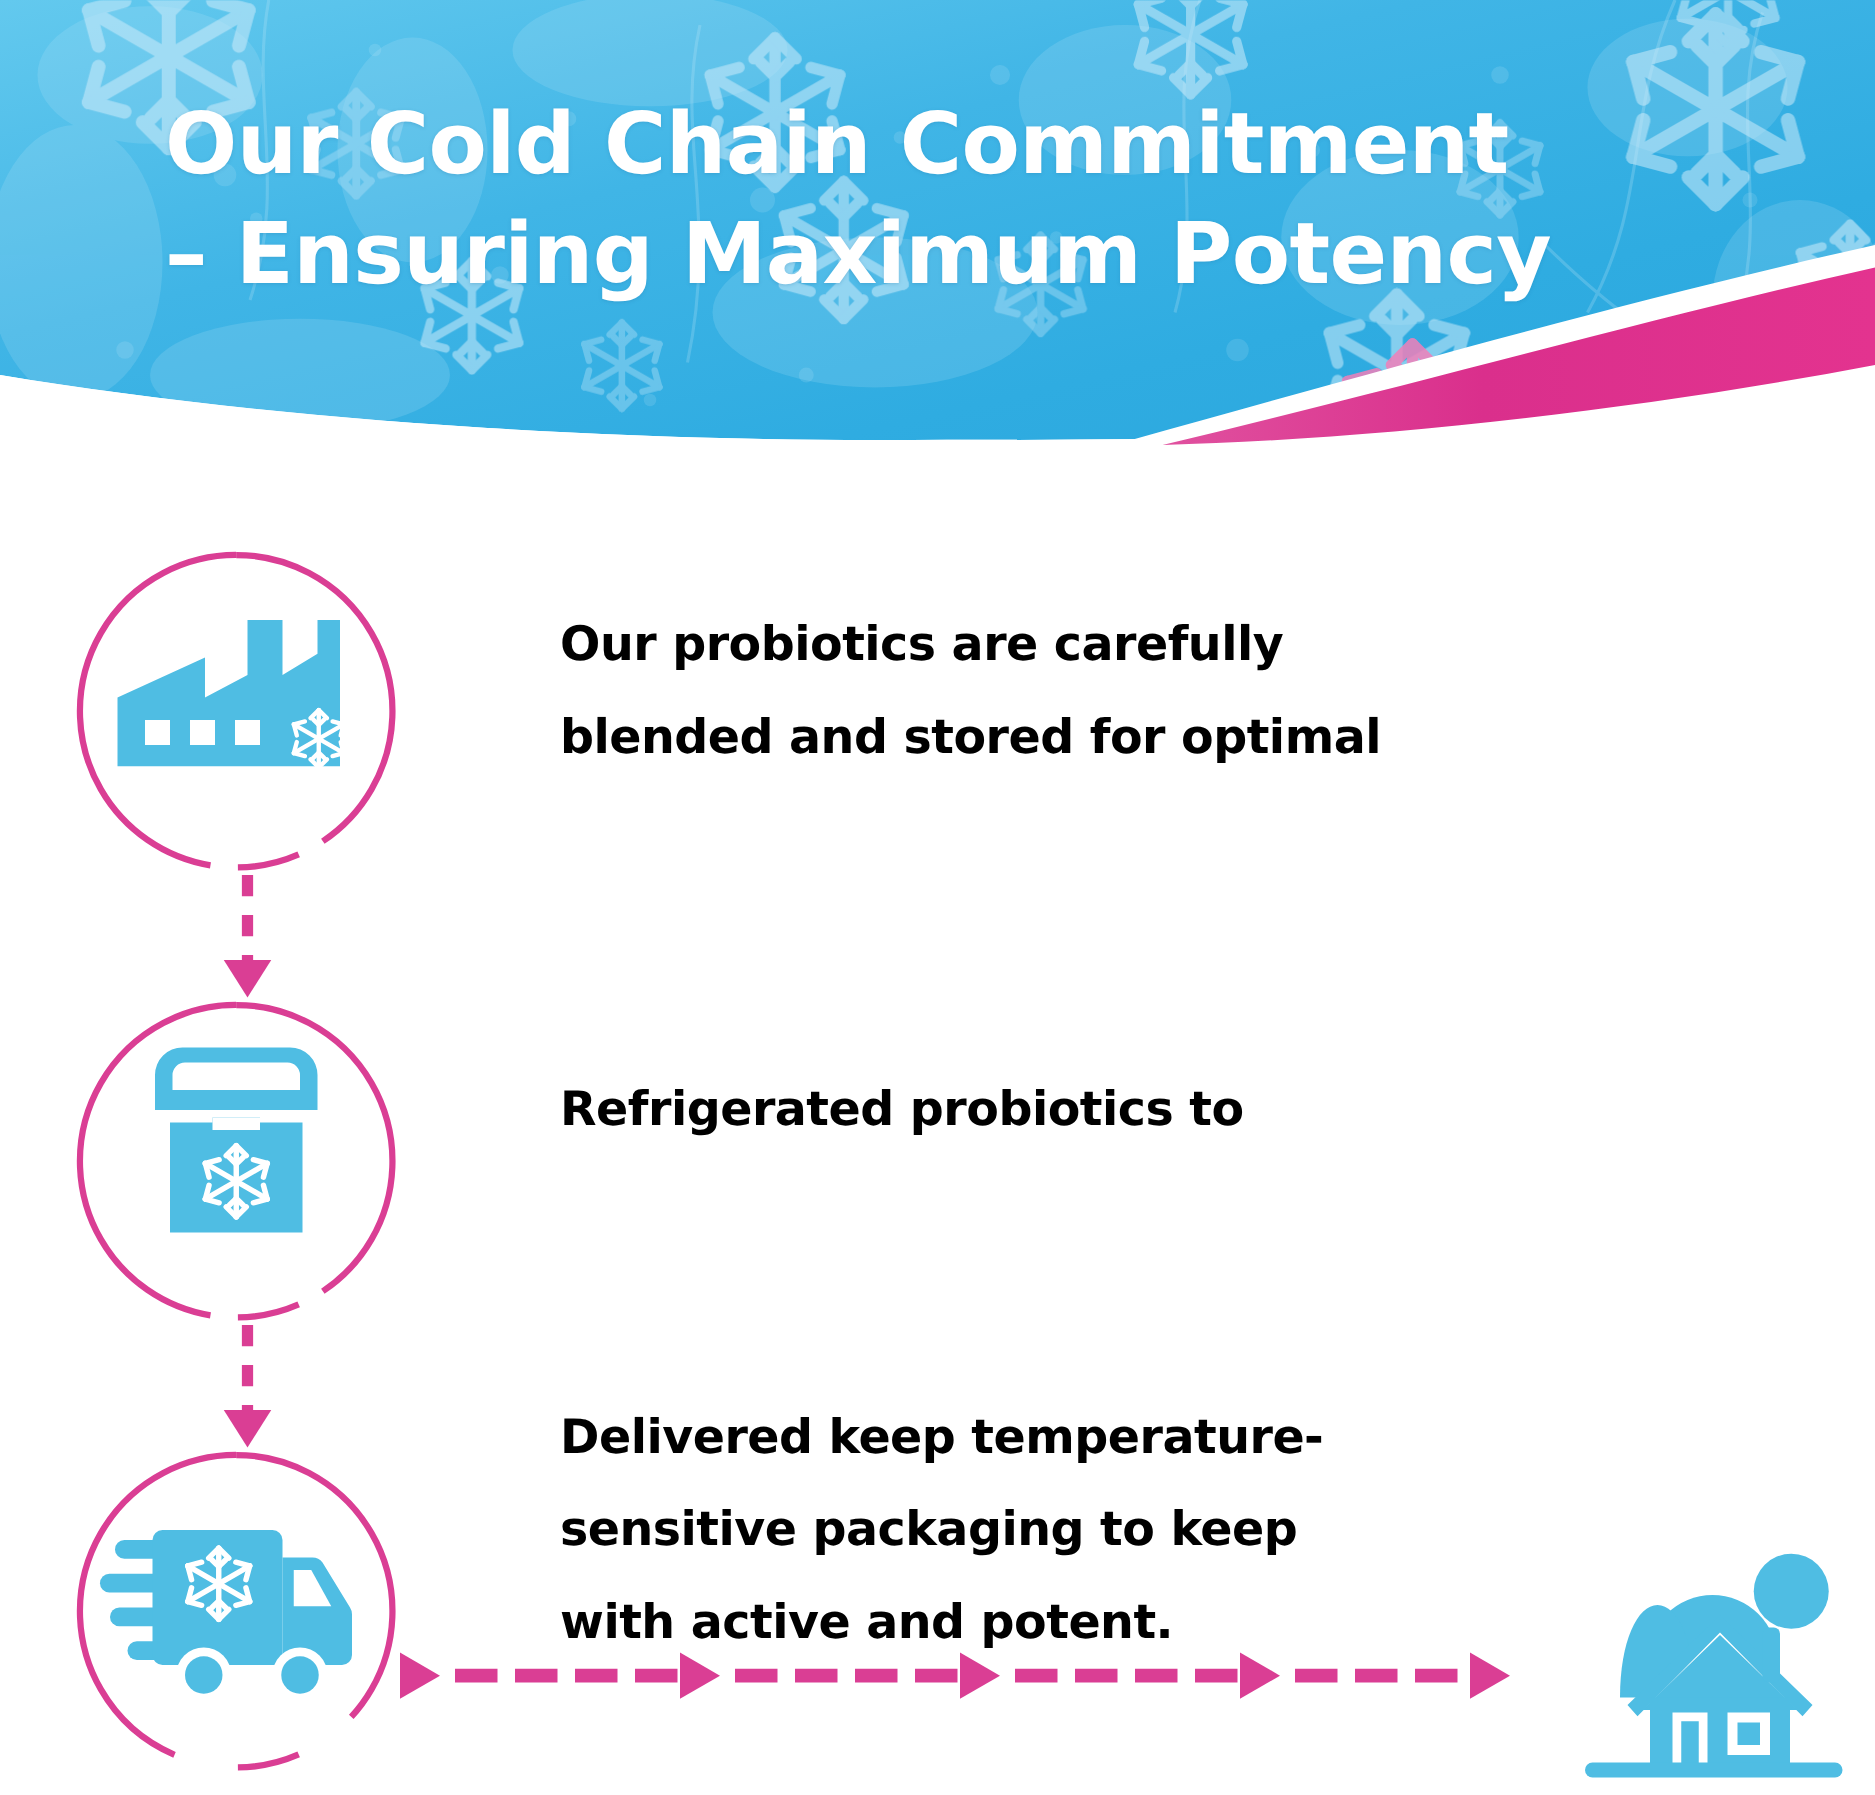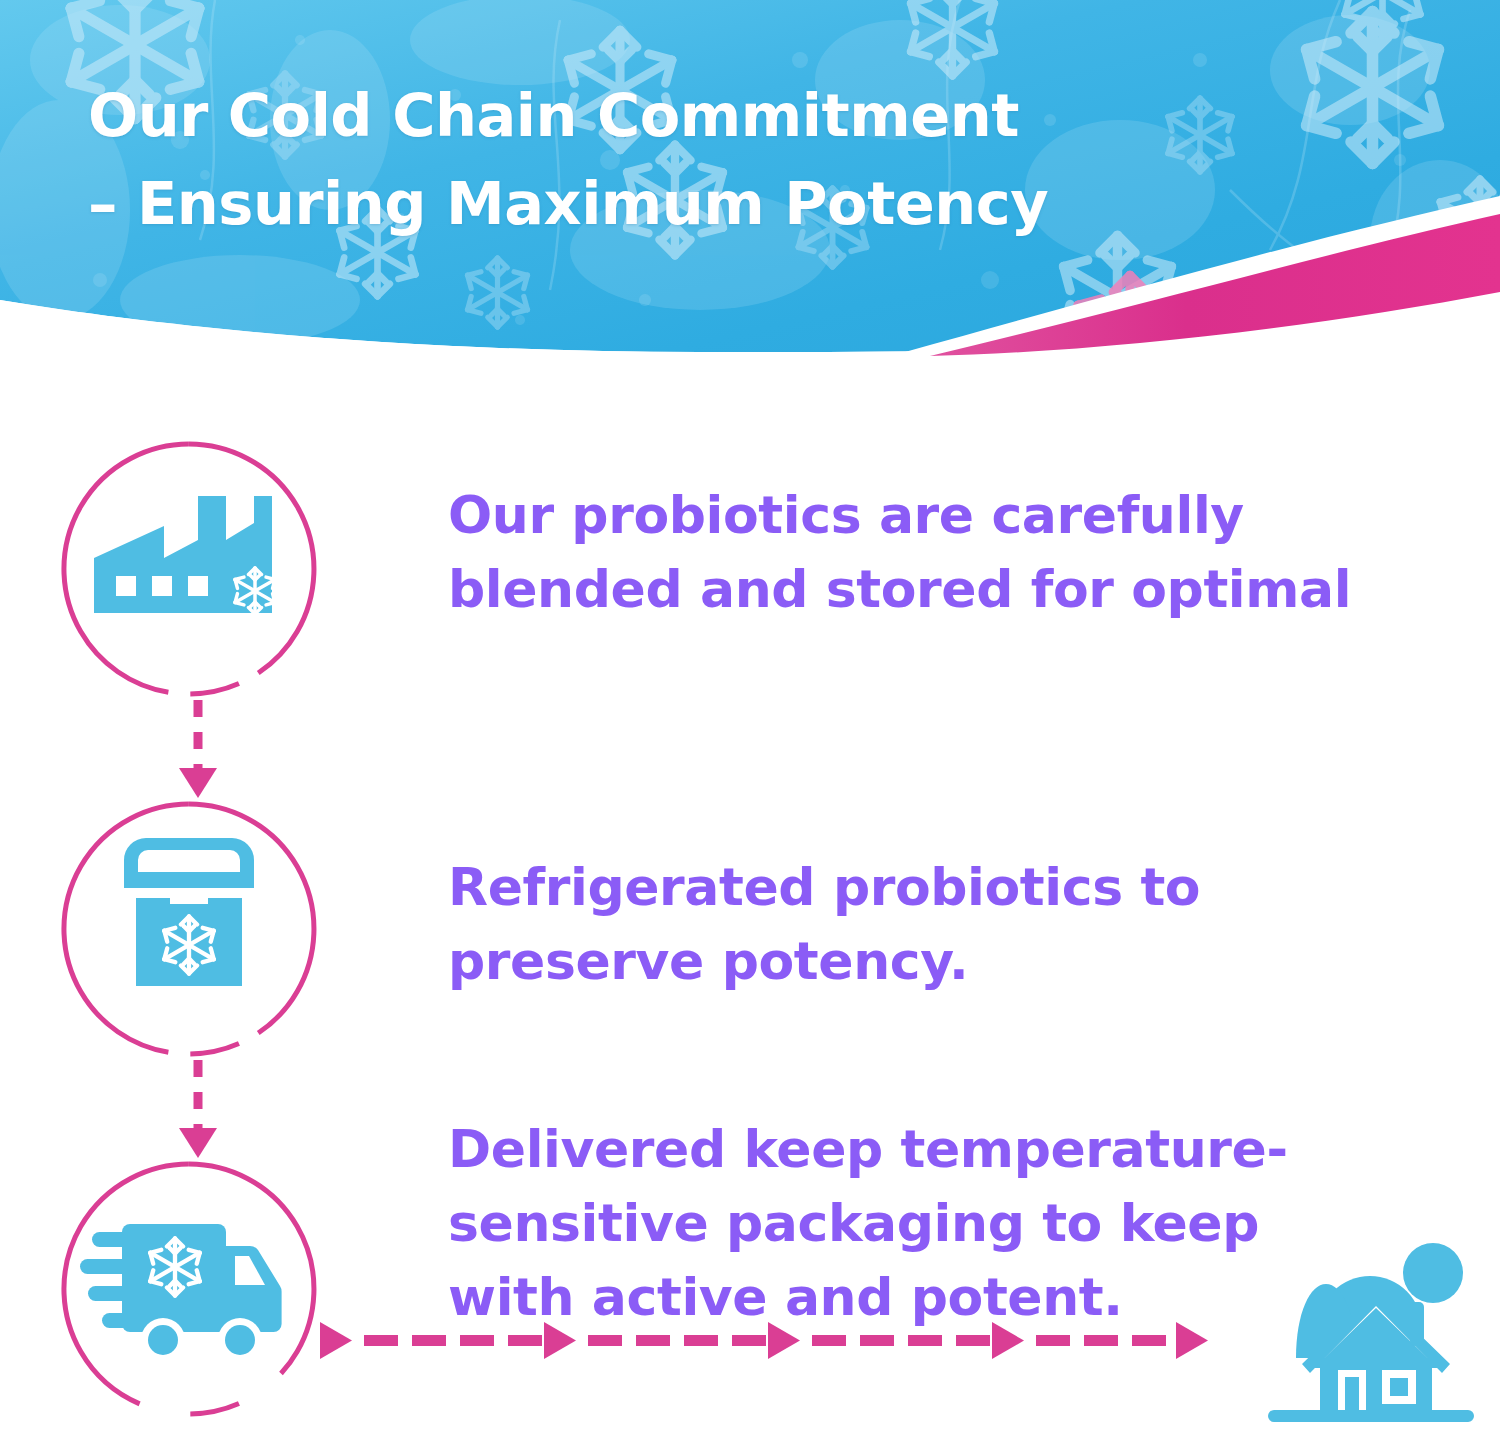--- a/index.html
+++ b/index.html
@@ -30,25 +30,26 @@
     left: 88px;
     top: 72px;
     width: 1150px;
     z-index: 5;
     pointer-events: none;
   }
   .hdr-line {
     color: #ffffff;
     font-family: "DejaVu Sans", sans-serif;
     font-weight: bold;
-    font-size: 59px;
+    font-size: 68px;
     line-height: 88px;
     letter-spacing: -0.5px;
     white-space: nowrap;
     text-shadow: 0 1px 3px rgba(40,120,170,0.28);
+    margin-left: 44px;
   }
 
   
   #steps {
     position: absolute;
     left: 0; top: 0;
     width: 1500px;
     height: 1436px;
   }
   .step-row {
@@ -56,24 +57,24 @@
     left: 0;
     width: 1500px;
   }
   .circle-wrap {
     position: absolute;
     left: 58px;
   }
   .step-text {
     position: absolute;
     left: 448px;
-    color: #8b5cf6;
+    color: #000000;
     font-family: "DejaVu Sans", sans-serif;
     font-weight: bold;
-    font-size: 52px;
+    font-size: 38px;
     line-height: 74px;
     letter-spacing: -0.4px;
   }
   .step-text .tline { display: block; white-space: nowrap; }
 
   .connector {
     position: absolute;
     left: 178px;
   }
   #bottom-arrow {
@@ -289,21 +290,20 @@
           <rect x="112" y="96" width="38" height="10" fill="#FFFFFF"></rect>
         </g>
         <g color="#FFFFFF">
           <use href="#flake" x="100" y="116" width="62" height="62"></use>
         </g>
       </svg>
     </div>
 
     <div class="step-text" style="top:850px;">
       <span class="tline">Refrigerated probiotics to</span>
-      <span class="tline">preserve potency.</span>
     </div>
   </div>
 
   <div class="connector" style="top:1058px;">
     <svg width="40" height="106" viewBox="0 0 40 106">
       <line x1="20" y1="2" x2="20" y2="72" stroke="#DA3E94" stroke-width="9" stroke-dasharray="17 15"></line>
       <polygon points="20,100 1,70 39,70" fill="#DA3E94"></polygon>
     </svg>
   </div>
 

